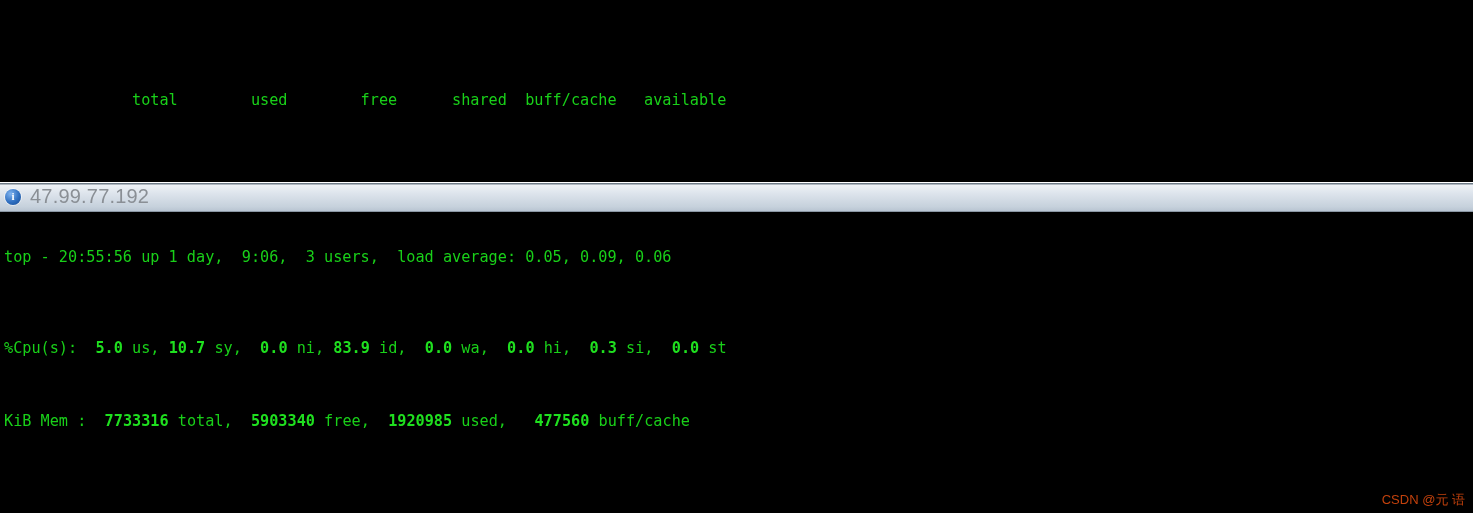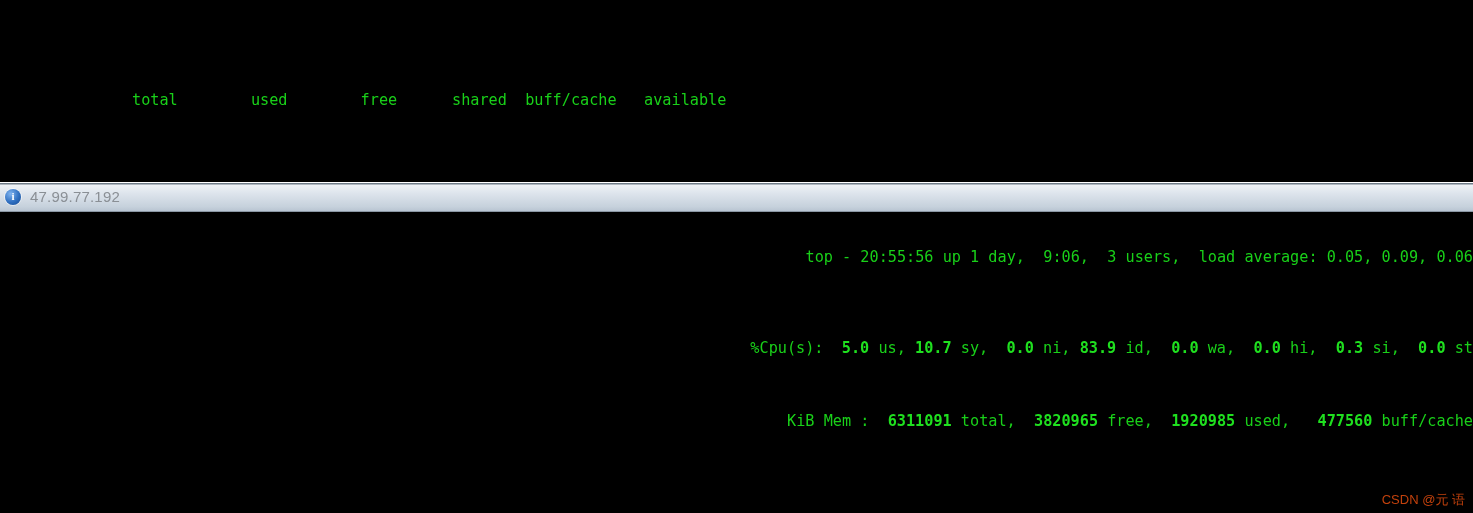--- a/index.html
+++ b/index.html
@@ -70,34 +70,34 @@
   #title-bar .tb-icon span {
     color: #ffffff;
     font-family: "Liberation Serif", serif;
     font-size: 11px;
     font-weight: 700;
     line-height: 1;
   }
   #title-bar .tb-text {
     color: #8a8f95;
     font-family: "Liberation Sans", sans-serif;
-    font-size: 15px;
+    font-size: 20px;
     letter-spacing: 0.2px;
   }
 
   
   #lower-pane {
     position: absolute;
     left: 0; top: 212px;
     width: 1473px;
     height: 301px;
     background: #000000;
     overflow: hidden;
   }
-  #lower-pane .line { padding-left: 4px; text-align: right; }
+  #lower-pane .line { padding-left: 4px; }
 
   
   #top-summary .line { line-height: 18.2px; }
 
   
   #watermark {
     position: absolute;
     right: 8px;
     bottom: 4px;
     color: #c2410c;
@@ -128,20 +128,20 @@
 </div>
 
 <div id="lower-pane">
 
   <div id="top-summary" class="term">
     <div class="line">top - 20:55:56 up 1 day,  9:06,  3 users,  load average: 0.05, 0.09, 0.06</div>
 
 
     <div class="line"><span>%Cpu(s):</span>  <span class="b">5.0</span> <span>us,</span> <span class="b">10.7</span> <span>sy,</span>  <span class="b">0.0</span> <span>ni,</span> <span class="b">83.9</span> <span>id,</span>  <span class="b">0.0</span> <span>wa,</span>  <span class="b">0.0</span> <span>hi,</span>  <span class="b">0.3</span> <span>si,</span>  <span class="b">0.0</span> <span>st</span></div>
 
-    <div class="line"><span>KiB Mem :</span>  <span class="b">6311091</span> <span>total,</span>  <span class="b">3820965</span> <span>free,</span>  <span class="b">1920985</span> <span>used,</span>   <span class="b">477560</span> <span>buff/cache</span></div>
+    <div class="line"><span>KiB Mem :</span>  <span class="b">7733316</span> <span>total,</span>  <span class="b">5903340</span> <span>free,</span>  <span class="b">1920985</span> <span>used,</span>   <span class="b">477560</span> <span>buff/cache</span></div>
 
     
   </div>
 
 </div>
 
 <div id="watermark">CSDN @元 语</div>
 
 </body></html>

